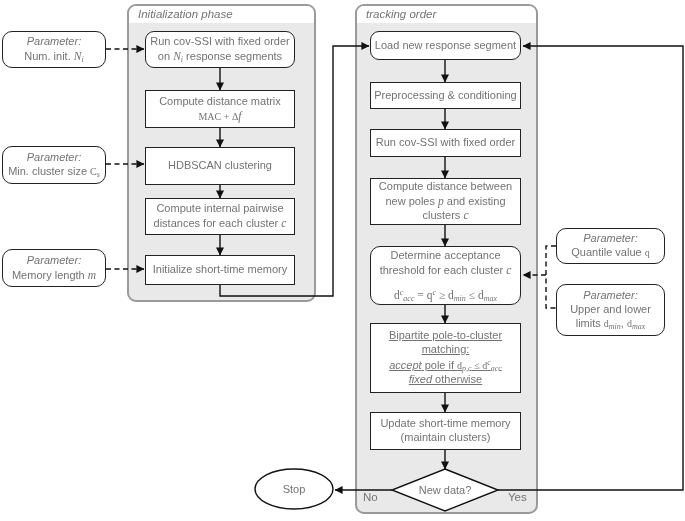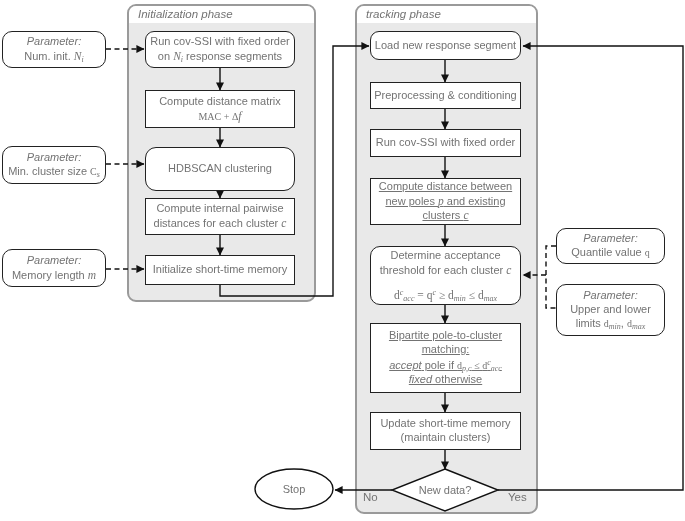--- a/index.html
+++ b/index.html
@@ -29,21 +29,21 @@
 <body>
 
 <div class="canvas">
 
   <div class="phase" style="left:127px;top:4px;width:189px;height:298px;">
     <div class="phase-head"></div>
     <div class="phase-title">Initialization phase</div>
   </div>
   <div class="phase" style="left:355px;top:4px;width:183px;height:510px;">
     <div class="phase-head"></div>
-    <div class="phase-title">tracking phase</div>
+    <div class="phase-title">tracking order</div>
   </div>
 
   <svg class="lines-svg" width="685" height="521" viewBox="0 0 685 521">
     <defs>
       <marker id="arrow" markerWidth="9" markerHeight="8" refX="7.6" refY="4" orient="auto" markerUnits="userSpaceOnUse">
         <path d="M0,0 L8,4 L0,8 Z" fill="#111"></path>
       </marker>
     </defs>
     <g stroke="#111" stroke-width="1.4" fill="none">
 
@@ -93,41 +93,41 @@
   </div>
 
   <div class="box rounded" style="left:145px;top:31px;width:150px;height:37px;">
     <div class="line">Run cov-SSI with fixed order</div>
     <div class="line"><span>on </span><span class="mv">N</span><sub>i</sub><span> response segments</span></div>
   </div>
   <div class="box" style="left:145px;top:90px;width:150px;height:38px;">
     <div class="line">Compute distance matrix</div>
     <div class="line"><span class="mr">MAC + Δ</span><span class="mv">f</span></div>
   </div>
-  <div class="box" style="left:145px;top:147px;width:150px;height:44px;border-radius:11px;">
+  <div class="box" style="left:145px;top:147px;width:150px;height:38px;">
     <div class="line">HDBSCAN clustering</div>
   </div>
   <div class="box" style="left:145px;top:198px;width:150px;height:37px;">
     <div class="line">Compute internal pairwise</div>
     <div class="line"><span>distances for each cluster </span><span class="mv">c</span></div>
   </div>
   <div class="box" style="left:145px;top:255px;width:150px;height:30px;">
     <div class="line">Initialize short-time memory</div>
   </div>
 
   <div class="box rounded" style="left:370px;top:31px;width:151px;height:29px;">
     <div class="line">Load new response segment</div>
   </div>
   <div class="box" style="left:370px;top:82px;width:151px;height:27px;">
     <div class="line">Preprocessing &amp; conditioning</div>
   </div>
   <div class="box" style="left:370px;top:129px;width:151px;height:28px;">
     <div class="line">Run cov-SSI with fixed order</div>
   </div>
-  <div class="box" style="left:370px;top:178px;width:151px;height:47px;text-decoration:underline;">
+  <div class="box" style="left:370px;top:178px;width:151px;height:47px;">
     <div class="line">Compute distance between</div>
     <div class="line"><span>new poles </span><span class="mv">p</span><span> and existing</span></div>
     <div class="line"><span>clusters </span><span class="mv">c</span></div>
   </div>
   <div class="box" style="left:370px;top:246px;width:151px;height:59px;border-radius:10px;">
     <div class="line">Determine acceptance</div>
     <div class="line"><span>threshold for each cluster </span><span class="mv">c</span></div>
     <div class="line formula"><span>d</span><sup>c</sup><sub>acc</sub><span> = </span><span>q</span><sup>c</sup><span> ≥ </span><span>d</span><sub>min</sub><span> ≤ </span><span>d</span><sub>max</sub></div>
   </div>
   <div class="box" style="left:370px;top:323px;width:151px;height:70px;text-decoration:underline;">

